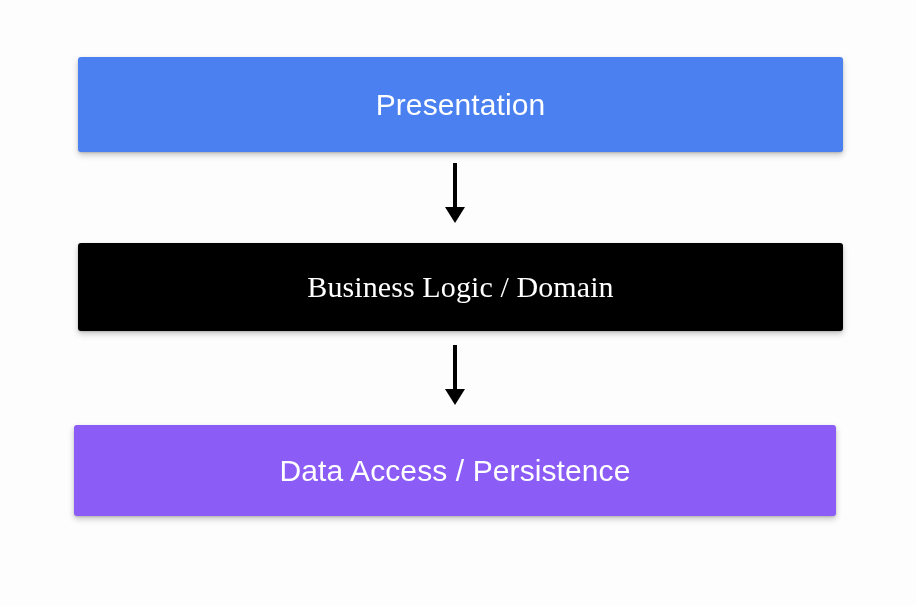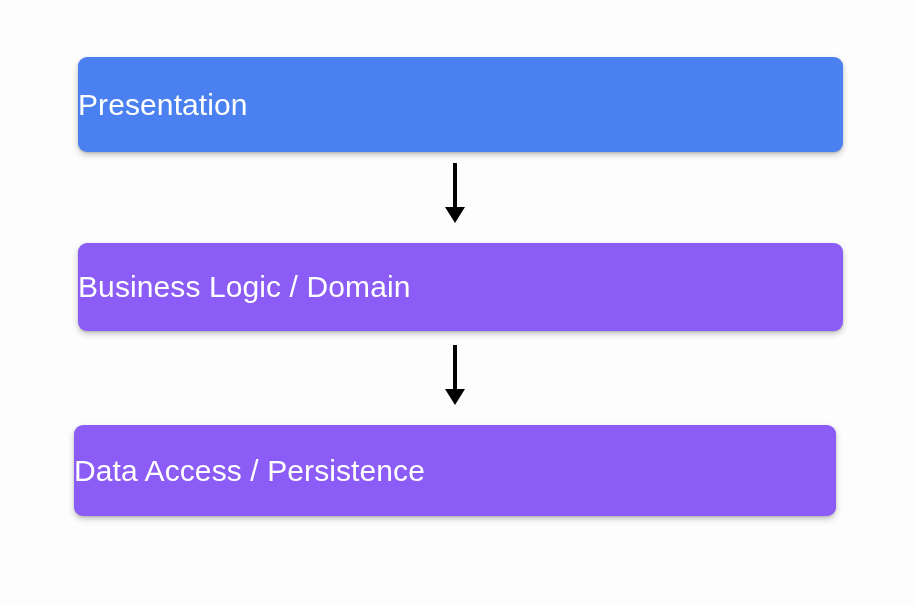--- a/index.html
+++ b/index.html
@@ -19,24 +19,24 @@
     position: relative;
     width: 916px;
     height: 606px;
     background: #fdfdfd;
   }
 
   
   .layer-box {
     position: absolute;
     box-sizing: border-box;
-    border-radius: 9px;
+    border-radius: 3px;
     display: flex;
     align-items: center;
-    justify-content: flex-start;
+    justify-content: center;
     box-shadow: 0 3px 6px rgba(0, 0, 0, 0.22),
                 0 1px 2px rgba(0, 0, 0, 0.14);
   }
 
   .layer-label {
     color: #ffffff;
     font-size: 30px;
     font-weight: 400;
     line-height: 1;
     letter-spacing: 0.1px;
@@ -100,21 +100,21 @@
     <span class="layer-label" style="color: rgb(255, 255, 255);">Presentation</span>
   </div>
 
   <div class="connector-arrow" id="connector-presentation-to-business">
     <svg viewBox="0 0 40 62" preserveAspectRatio="none">
       <rect x="18" y="0" width="4" height="45" fill="#000000"></rect>
       <polygon points="10,44 30,44 20,60" fill="#000000"></polygon>
     </svg>
   </div>
 
-  <div class="layer-box" id="layer-business-logic" style="background:#8b5cf6;">
+  <div class="layer-box" id="layer-business-logic" style="background:#000000;font-family:Liberation Serif, serif;">
     <span class="layer-label" style="color: rgb(255, 255, 255);">Business Logic / Domain</span>
   </div>
 
   <div class="connector-arrow" id="connector-business-to-data">
     <svg viewBox="0 0 40 62" preserveAspectRatio="none">
       <rect x="18" y="0" width="4" height="45" fill="#000000"></rect>
       <polygon points="10,44 30,44 20,60" fill="#000000"></polygon>
     </svg>
   </div>
 

